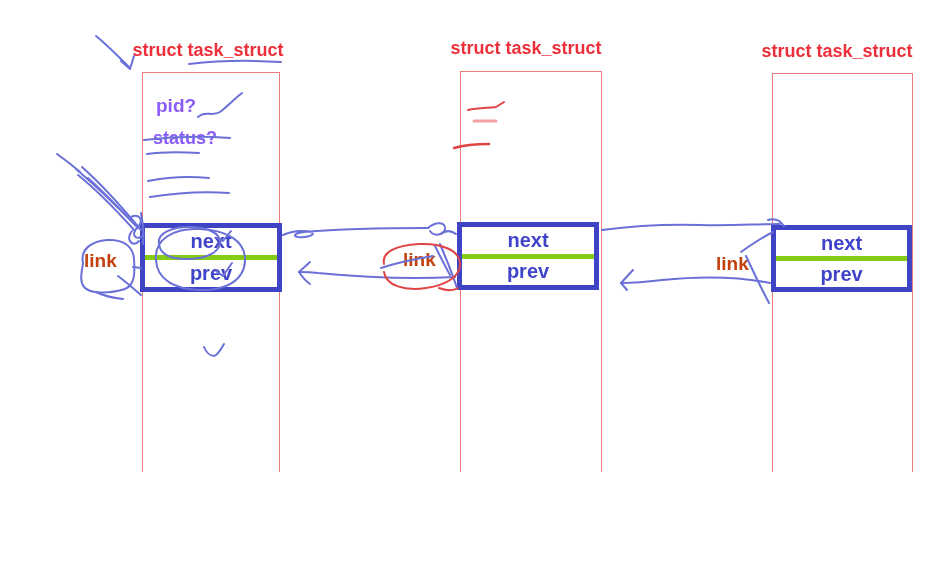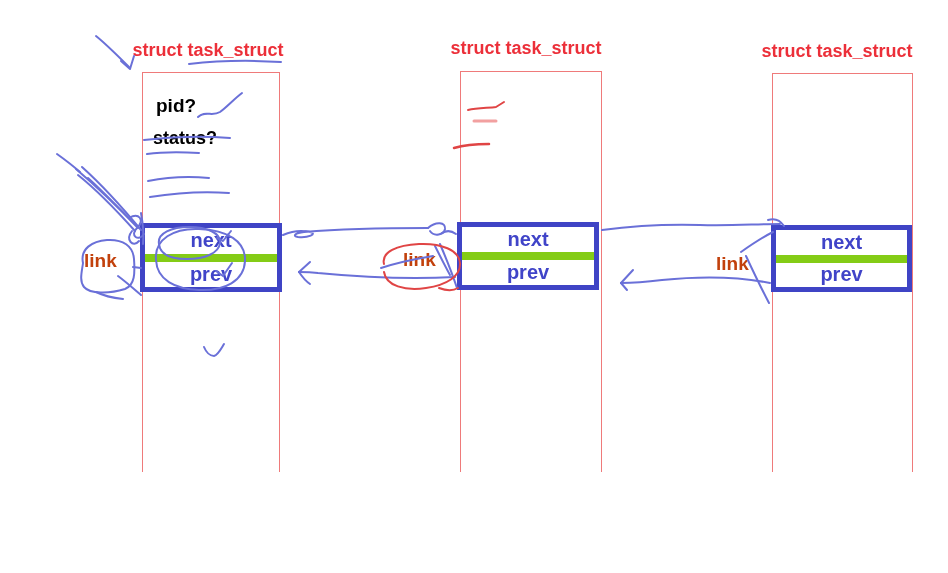--- a/index.html
+++ b/index.html
@@ -23,21 +23,21 @@
     text-align:center;
     font-size:18px;
     font-weight:700;
     color:#ec2f39;
     z-index:2;
     white-space:nowrap;
   }
   .field{
     position:absolute;
     font-weight:700;
-    color:#000000;
+    color:#8b5cf6;
     z-index:2;
     white-space:nowrap;
   }
   .field.pid{font-size:19px;}
   .field.status{font-size:18px;}
   .bluebox{
     position:absolute;
     box-sizing:border-box;
     border:5px solid #3f44c5;
     background:#ffffff;
@@ -47,21 +47,21 @@
   }
   .cell{
     flex:1;
     display:flex;
     align-items:center;
     justify-content:center;
     font-size:20px;
     font-weight:700;
     color:#4044c8;
   }
-  .cell + .cell{border-top:8px solid #84cc16;}
+  .cell + .cell{border-top:5px solid #84cc16;}
   .linklabel{
     position:absolute;
     font-size:19px;
     font-weight:700;
     color:#c2410c;
     z-index:4;
     white-space:nowrap;
   }
   .ann{
     position:absolute;

